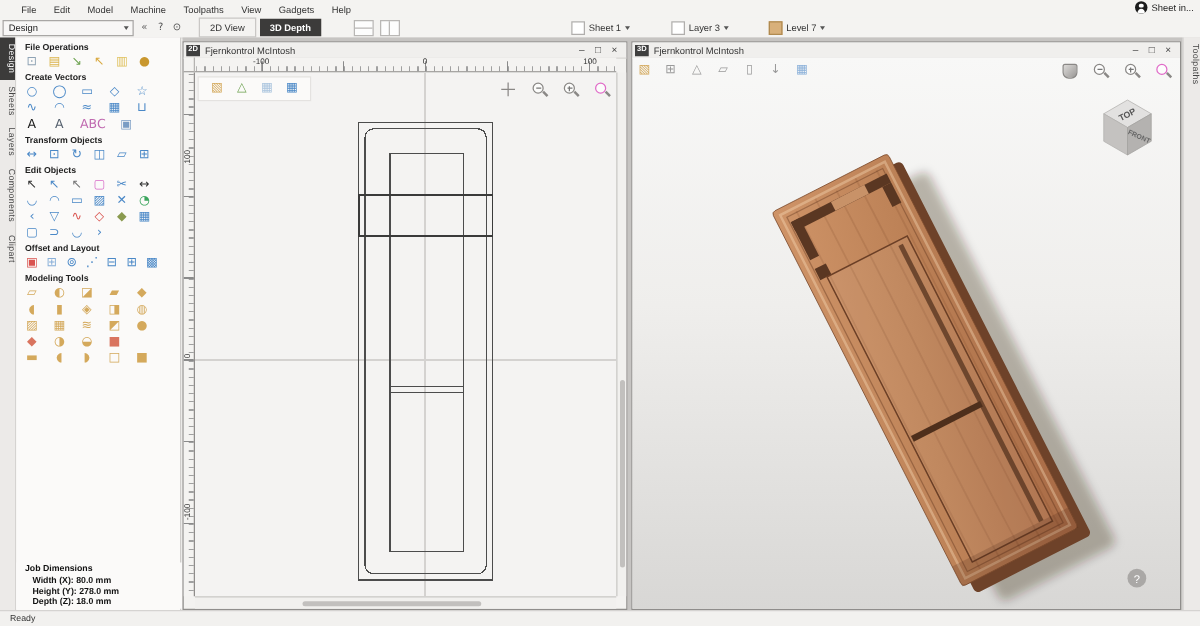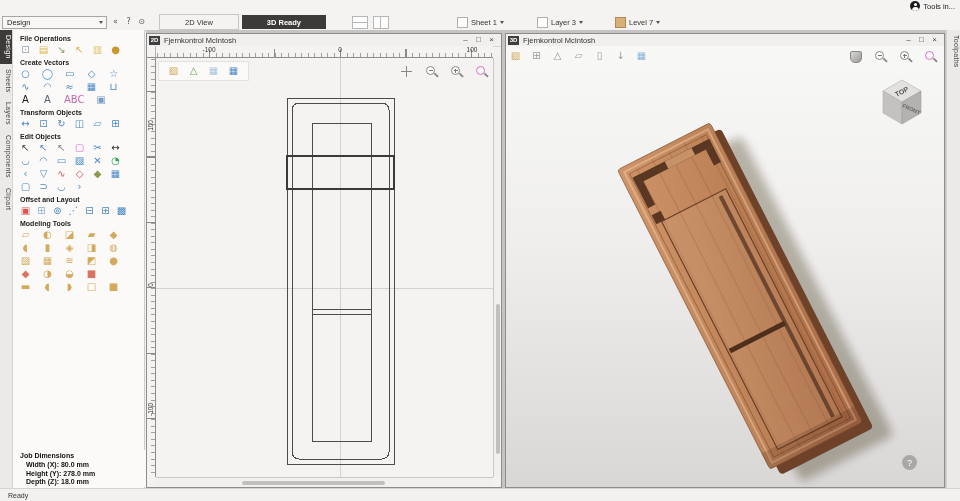--- a/index.html
+++ b/index.html
@@ -9,21 +9,21 @@
   .menubar{position:absolute;left:0;top:0;right:0;height:14px;background:#f4f3f1;display:flex;align-items:center;padding-left:10px}
   .menu-item{padding:0 7px;font-size:7.5px;color:#333;cursor:default}
   .signin{position:absolute;right:5px;top:1px;display:flex;align-items:center;gap:3px;font-size:7.5px;color:#222}
   .person-icon{width:10px;height:10px;border-radius:50%;background:#1c1c1c;position:relative;overflow:hidden}
   .person-icon::before{content:"";position:absolute;left:3.2px;top:1.8px;width:3.6px;height:3.6px;border-radius:50%;background:#fff}
   .person-icon::after{content:"";position:absolute;left:1.8px;top:6.3px;width:6.4px;height:4px;border-radius:50% 50% 0 0/100% 100% 0 0;background:#fff}
   .subbar{position:absolute;top:14px;left:0;right:0;height:16px;background:#f4f3f1;border-bottom:1px solid #dddbd8;display:flex;align-items:center}
   .design-combo{width:96px;height:11px;border:1px solid #a9a7a5;background:#f8f7f6;margin-left:2px;display:flex;align-items:center;justify-content:space-between;padding:0 3px 0 4px;font-size:7.5px}
   .panel-icons{display:flex;gap:2px;margin-left:3px}
   .mini-icon{font-family:"DejaVu Sans",sans-serif;font-size:8px;line-height:12px;width:11px;text-align:center}
-  .viewbtn{height:14px;padding:0 25px;font-size:7.5px;display:flex;align-items:center;cursor:default}
+  .viewbtn{height:14px;padding:0 8px;font-size:7.5px;display:flex;align-items:center;cursor:default}
   .btn2d{background:#f4f3f1;color:#333;border:1px solid #c9c7c5;margin-left:12px}
   .btn3d{background:#3c3b3a;color:#fff;margin-left:3px;font-weight:bold}
   .split-icons{display:flex;gap:5px;margin-left:26px}
   .split-icon{width:14px;height:11px;border:1px solid #b9b7b5;background:#fdfdfd;position:relative}
   .split-icon.h::before{content:"";position:absolute;left:0;right:0;top:5px;border-top:1px solid #b9b7b5}
   .split-icon.v::before{content:"";position:absolute;top:0;bottom:0;left:6px;border-left:1px solid #b9b7b5}
   .dd{position:absolute;top:17px;display:flex;align-items:center;gap:3px;font-size:7.5px;color:#333}
   .dd-sheet{left:457px}.dd-layer{left:537px}.dd-level{left:615px}
   .box-icon{width:9px;height:9px;border:1px solid #b0aeac;background:#fff}
   .box-icon.tan{background:#d8b07a;border-color:#b08a50}
@@ -88,39 +88,50 @@
   .nav3d{position:absolute;right:7px;top:4px;display:flex;gap:12px;align-items:center}
   .viewcube{position:absolute;right:14px;top:28px;width:56px;height:58px}
   .help-circle{position:absolute;right:27px;bottom:17px;width:15px;height:15px;border-radius:50%;background:#aaa8a6;color:#fff;font-size:9px;display:flex;align-items:center;justify-content:center}
   .statusbar{position:absolute;left:0;right:0;bottom:0;height:12px;background:#f2f1ef;border-top:1px solid #d5d3d1;font-size:7px;display:flex;align-items:center;padding-left:8px;color:#333}
   svg{display:block}
 </style>
 </head>
 <body>
 
 <div class="menubar">
+  <div style="display:flex">
+
+  <span class="menu-item">File</span>
+      <span class="menu-item">Edit</span>
+      <span class="menu-item">Model</span>
+      <span class="menu-item">Machine</span>
+      <span class="menu-item">Toolpaths</span>
+      <span class="menu-item">View</span>
+      <span class="menu-item">Gadgets</span>
+      <span class="menu-item">Help</span>
+    </div>
   <div class="signin">
     <span class="person-icon"></span>
-    <span>Tools in...</span>
+    <span>Sheet in...</span>
   </div>
 </div>
 
 <div class="subbar">
   <div class="design-combo">
     <span>Design</span>
     <span class="caret"></span>
   </div>
   <div class="panel-icons">
 
   <span class="mini-icon" style="color: rgb(85, 85, 85);">«</span>
       <span class="mini-icon" style="color: rgb(85, 85, 85);">?</span>
       <span class="mini-icon" style="color: rgb(85, 85, 85);">⊙</span>
     </div>
   <div class="viewbtn btn2d">2D View</div>
-  <div class="viewbtn btn3d">3D Ready</div>
+  <div class="viewbtn btn3d">3D Depth</div>
   <div class="split-icons">
     <span class="split-icon h"></span>
     <span class="split-icon v"></span>
   </div>
   <div class="snap-icons">
 
   <span class="mini-icon" style="color: rgb(119, 119, 119);">⊘</span>
       <span class="mini-icon" style="color: rgb(74, 136, 199);">△</span>
       <span class="mini-icon" style="color: rgb(153, 153, 153);">▢</span>
       <span class="mini-icon" style="color: rgb(119, 119, 119);">▯</span>

